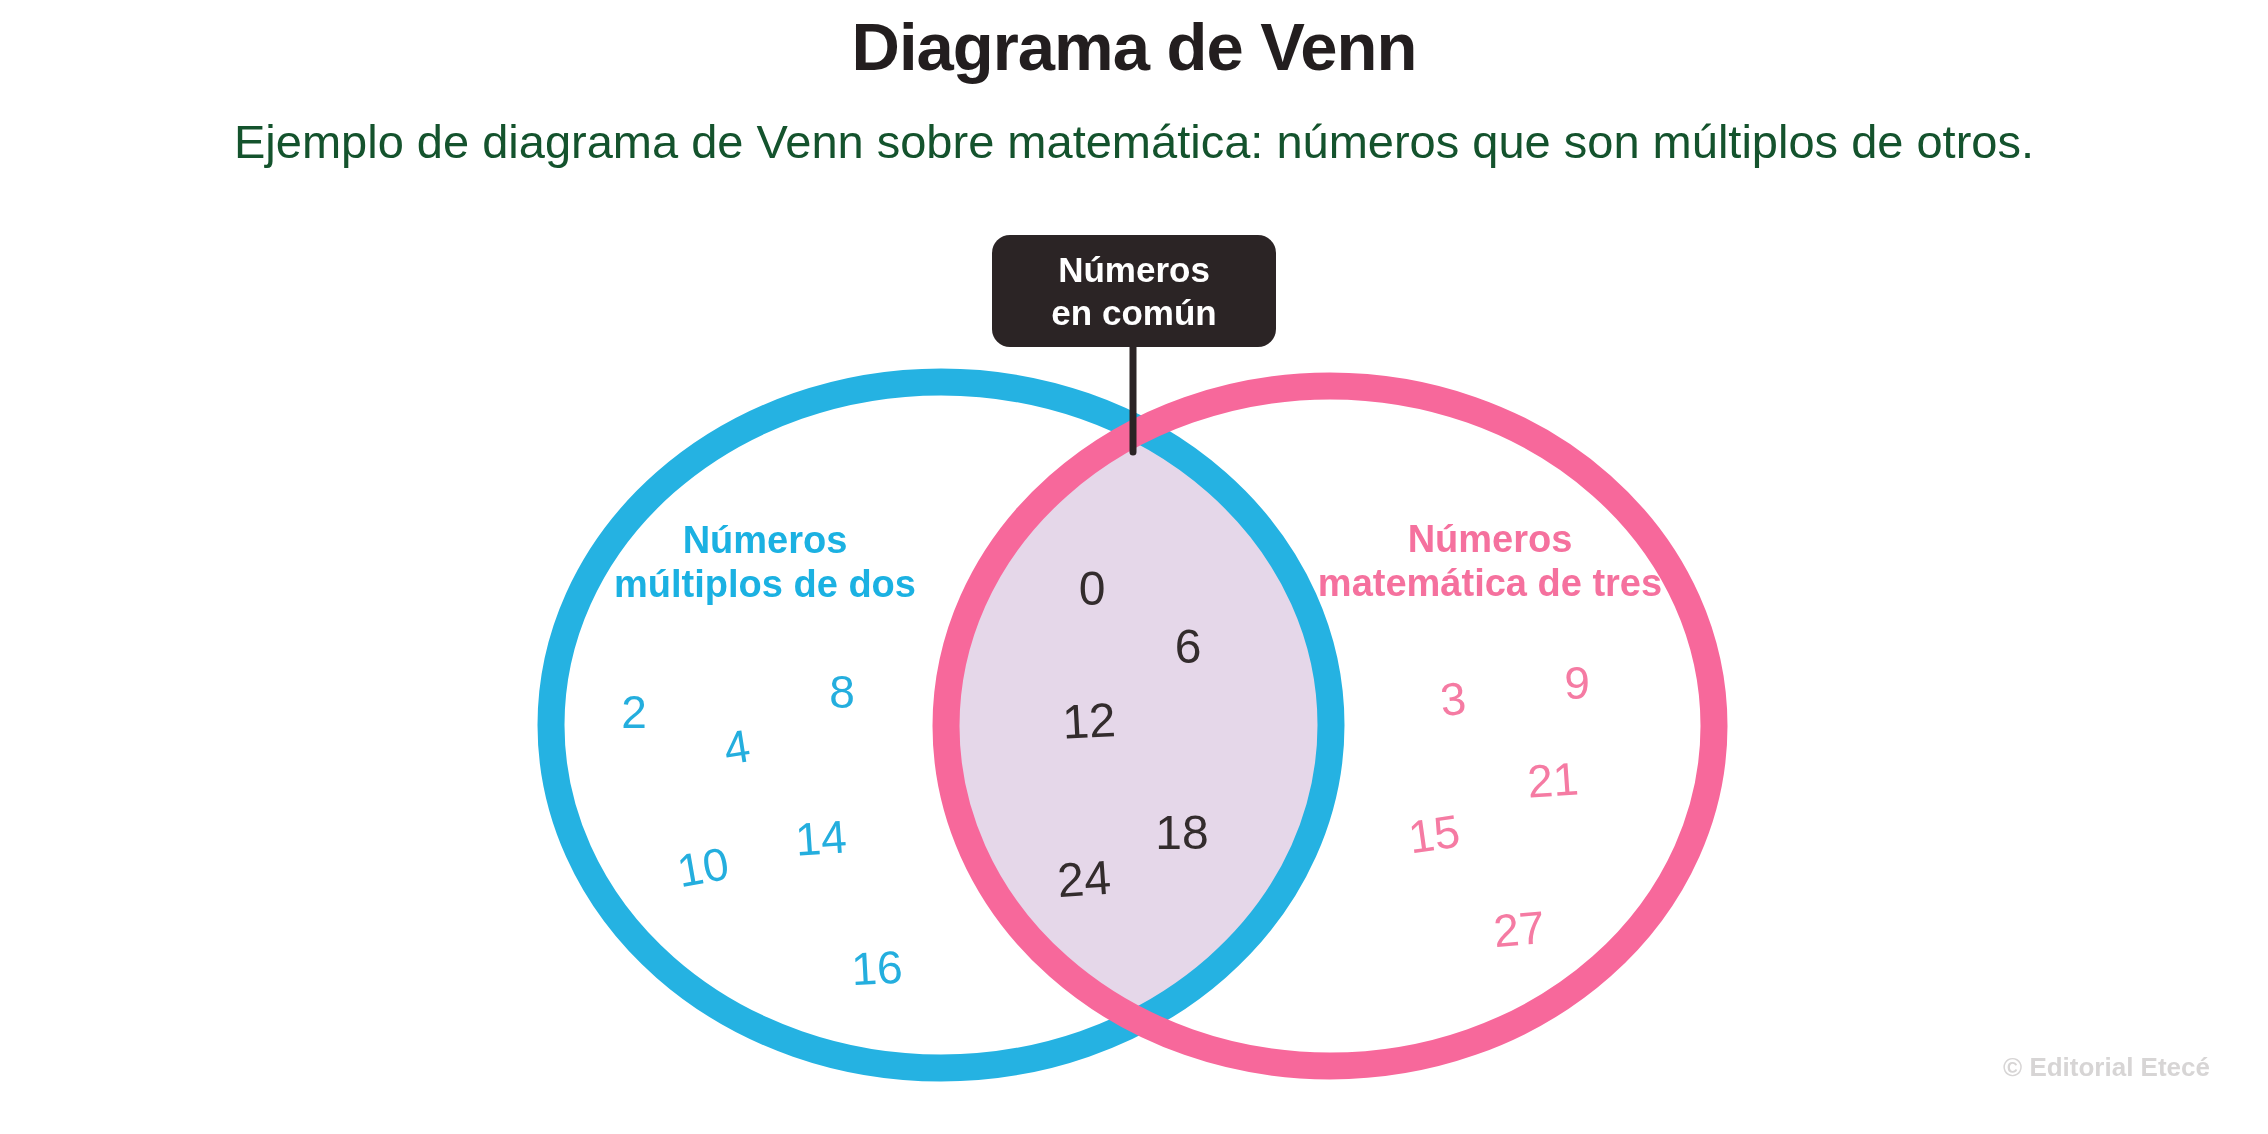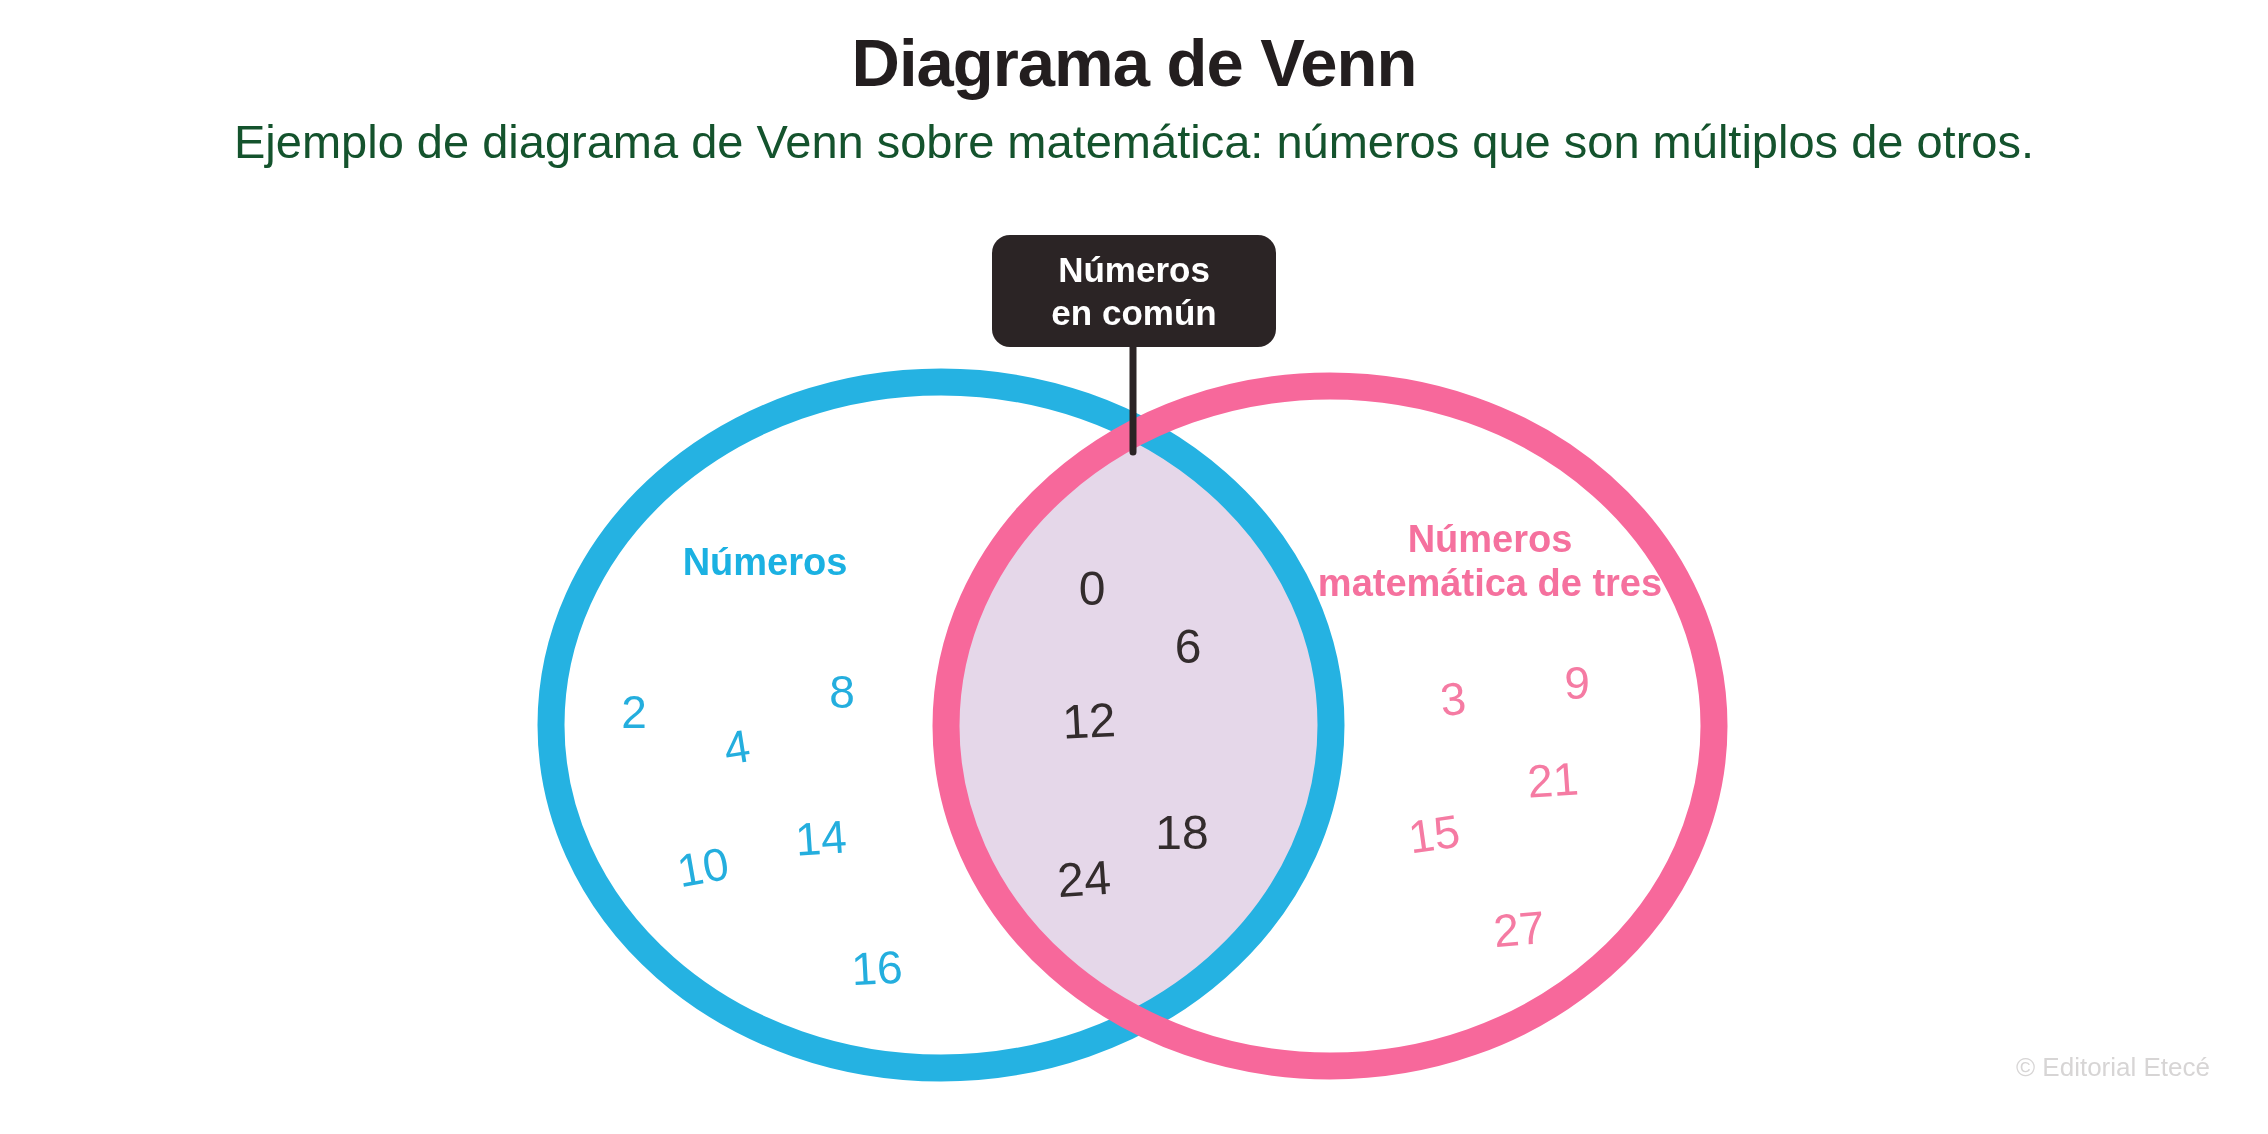--- a/index.html
+++ b/index.html
@@ -2,21 +2,21 @@
 <html><head>
 <meta charset="utf-8">
 <style>
   html,body{margin:0;padding:0;background:#ffffff;}
   #canvas{
     position:relative;width:2268px;height:1134px;background:#ffffff;overflow:hidden;
     font-family:"Liberation Sans", sans-serif;
   }
   #venn-svg{position:absolute;left:0;top:0;}
   .title{
-    position:absolute;left:0;top:24px;width:2268px;text-align:center;
+    position:absolute;left:0;top:8px;width:2268px;text-align:center;
     font-size:67px;font-weight:800;color:#231e1f;letter-spacing:-1px;margin:0;
   }
   .subtitle{
     position:absolute;left:0;top:114px;width:2268px;text-align:center;
     font-size:47px;font-weight:400;color:#14532d;margin:0;
   }
   .callout{
     position:absolute;left:992px;top:235px;width:284px;height:112px;
     background:#2b2425;border-radius:18px;
     display:flex;flex-direction:column;align-items:center;justify-content:center;
@@ -29,21 +29,21 @@
   .set-label.cyan{color:#1bb1e2;left:765px;top:562px;}
   .set-label.pink{color:#f5719e;left:1490px;top:561px;}
   .num{
     position:absolute;font-size:46px;font-weight:400;white-space:nowrap;
   }
   .num.cyan{color:#24aede;}
   .num.pink{color:#f57ba3;}
   .num.dark{color:#332c2d;font-size:48px;}
   .credit{
     position:absolute;right:58px;top:1052px;font-size:26px;color:#d7d5d5;
-    font-weight:400;white-space:nowrap;
+    font-weight:700;white-space:nowrap;
   }
 </style>
 </head>
 <body>
 
 <div id="canvas">
 
   <svg id="venn-svg" width="2268" height="1134" viewBox="0 0 2268 1134">
     <defs>
       <clipPath id="clip-blue">
@@ -63,20 +63,21 @@
   <h1 class="title">Diagrama de Venn</h1>
   <p class="subtitle">Ejemplo de diagrama de Venn sobre matemática: números que son múltiplos de otros.</p>
 
   <div class="callout">
     <span>Números</span>
     <span>en común</span>
   </div>
 
   <div class="set-label cyan">
     <span>Números</span><br>
+    <span>múltiplos de dos</span>
   </div>
 
   <div class="set-label pink">
     <span>Números</span><br>
     <span>matemática de tres</span>
   </div>
 
   <span class="num cyan" style="left:634px;top:712px;transform:translate(-50%,-50%);">2</span>
   <span class="num cyan" style="left:737px;top:747px;transform:translate(-50%,-50%) rotate(-9deg);">4</span>
   <span class="num cyan" style="left:842px;top:692px;transform:translate(-50%,-50%);">8</span>

